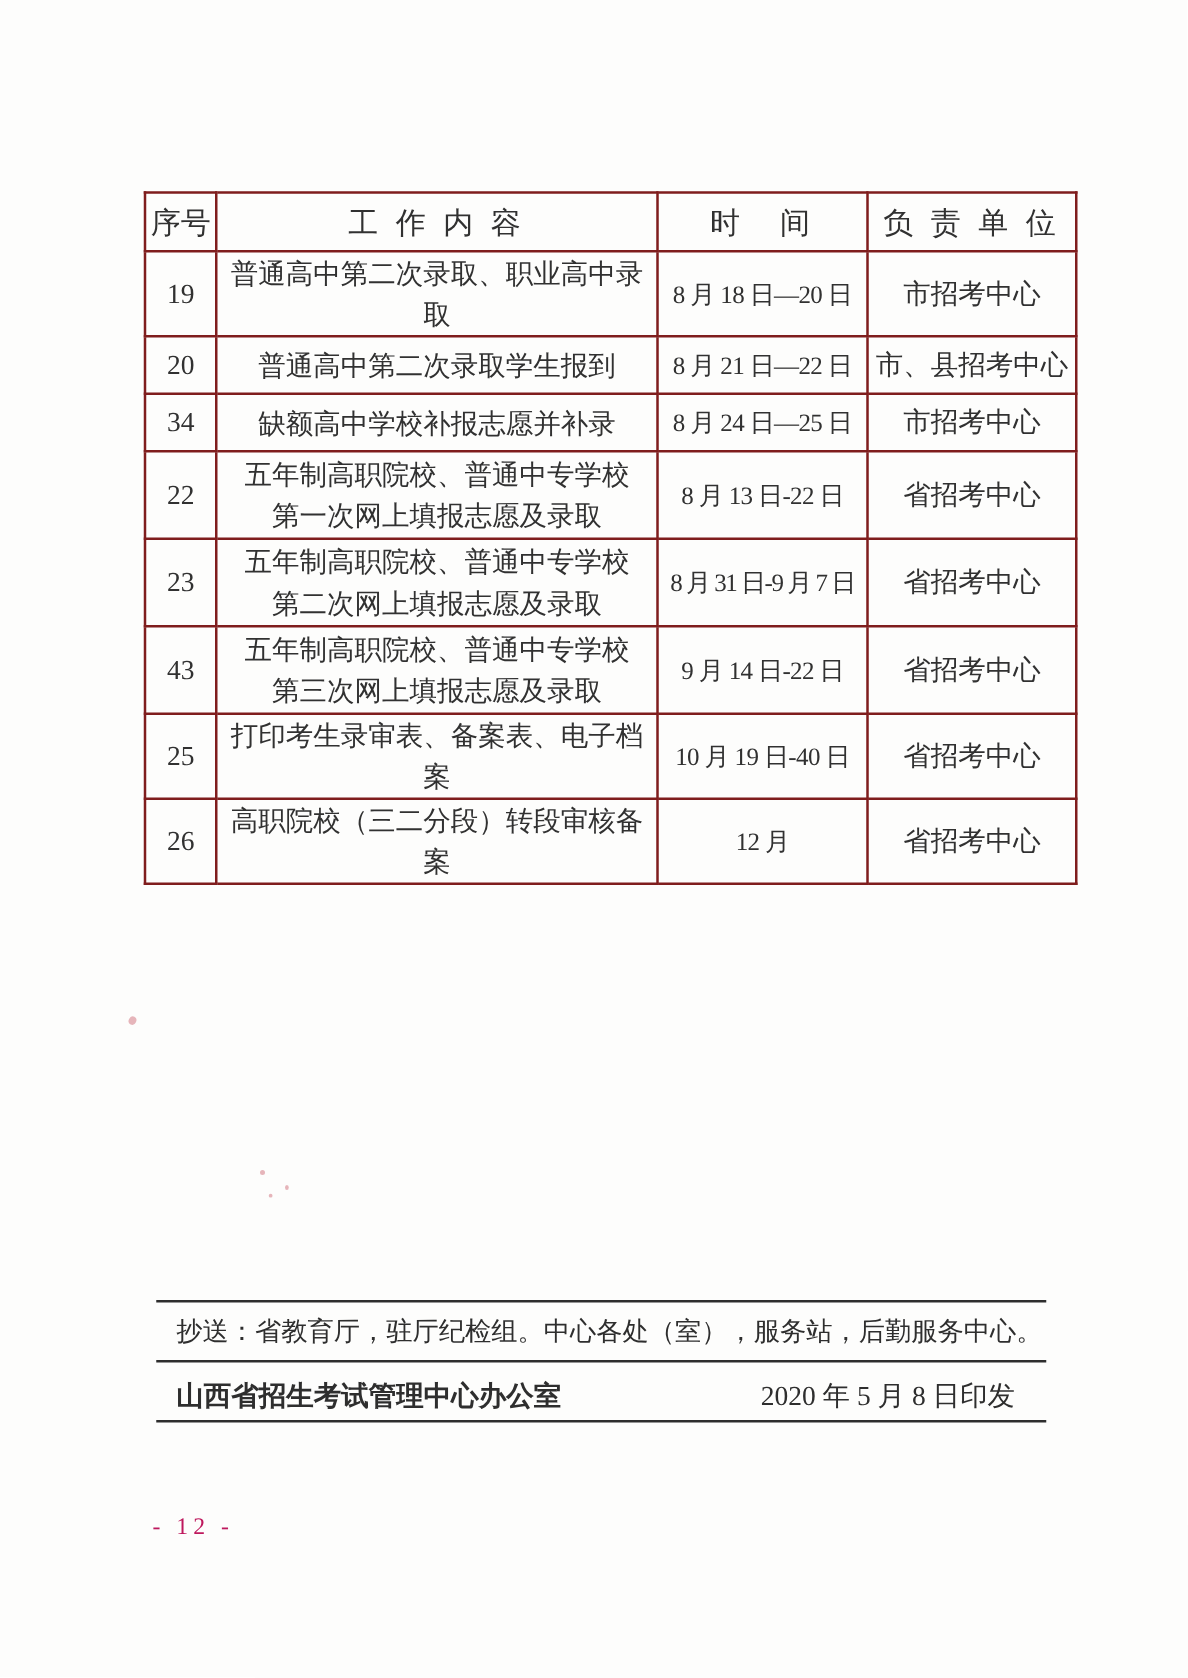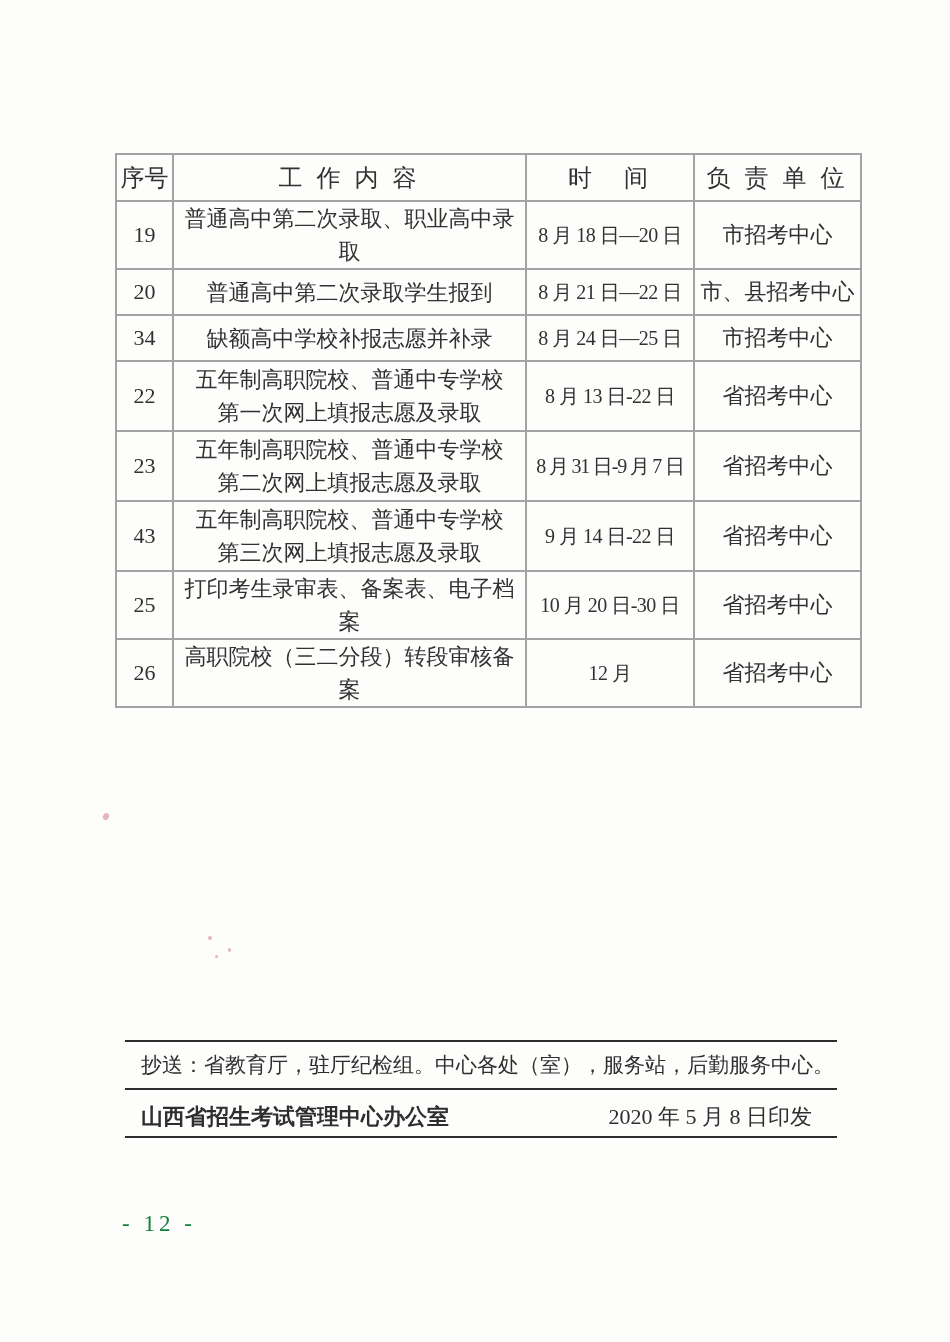--- a/index.html
+++ b/index.html
@@ -21,21 +21,21 @@
   table.sched {
     position: absolute;
     left: 115px;
     top: 153px;
     width: 745px;
     border-collapse: collapse;
     table-layout: fixed;
   }
   table.sched th,
   table.sched td {
-    border: 2px solid #a3a3a3;
+    border: 2px solid #7f1d1d;
     padding: 0;
     text-align: center;
     vertical-align: middle;
     font-weight: normal;
     color: #313131;
   }
   tr.h-head { height: 47px; }
   tr.h-std  { height: 46px; }
   tr.h-tall { height: 70px; padding-left: 36px; }
   tr.h-low  { height: 44px; }
@@ -87,23 +87,23 @@
     top: 1102px;
     font-size: 22px;
     white-space: nowrap;
     color: #2e2e2e;
   }
 
   .page-no {
     position: absolute;
     left: 122px;
     top: 1211px;
-    font-size: 23px;
+    font-size: 19px;
     letter-spacing: 4px;
-    color: #15803d;
+    color: #be185d;
   }
 
   
   .speck {
     position: absolute;
     border-radius: 50%;
     background: rgba(201, 94, 106, 0.45);
   }
   .speck-a { left: 103px; top: 813px; width: 6px; height: 7px; transform: rotate(25deg); }
   .speck-b { left: 208px; top: 936px; width: 4px; height: 4px; }
@@ -180,21 +180,21 @@
           <div class="line">第三次网上填报志愿及录取</div>
         </td>
         <td class="td-time">9 月 14 日-22 日</td>
         <td class="td-unit">省招考中心</td>
       </tr>
       <tr class="h-low">
         <td class="td-no">25</td>
         <td class="td-content">
           <div class="line">打印考生录审表、备案表、电子档案</div>
         </td>
-        <td class="td-time">10 月 20 日-30 日</td>
+        <td class="td-time">10 月 19 日-40 日</td>
         <td class="td-unit">省招考中心</td>
       </tr>
       <tr class="h-low">
         <td class="td-no">26</td>
         <td class="td-content">
           <div class="line">高职院校（三二分段）转段审核备案</div>
         </td>
         <td class="td-time">12 月</td>
         <td class="td-unit">省招考中心</td>
       </tr>

